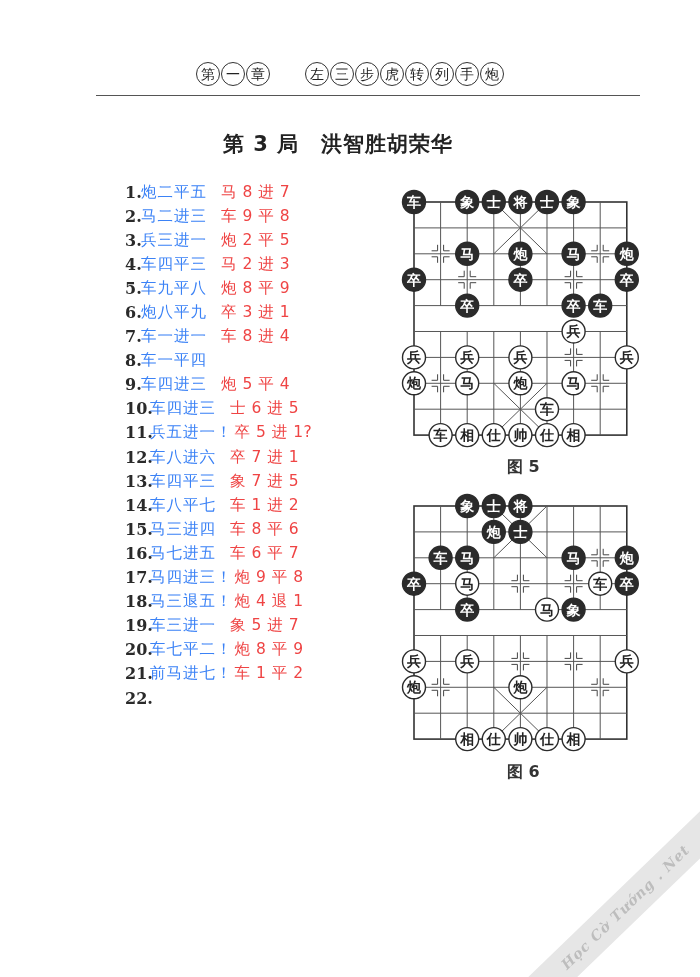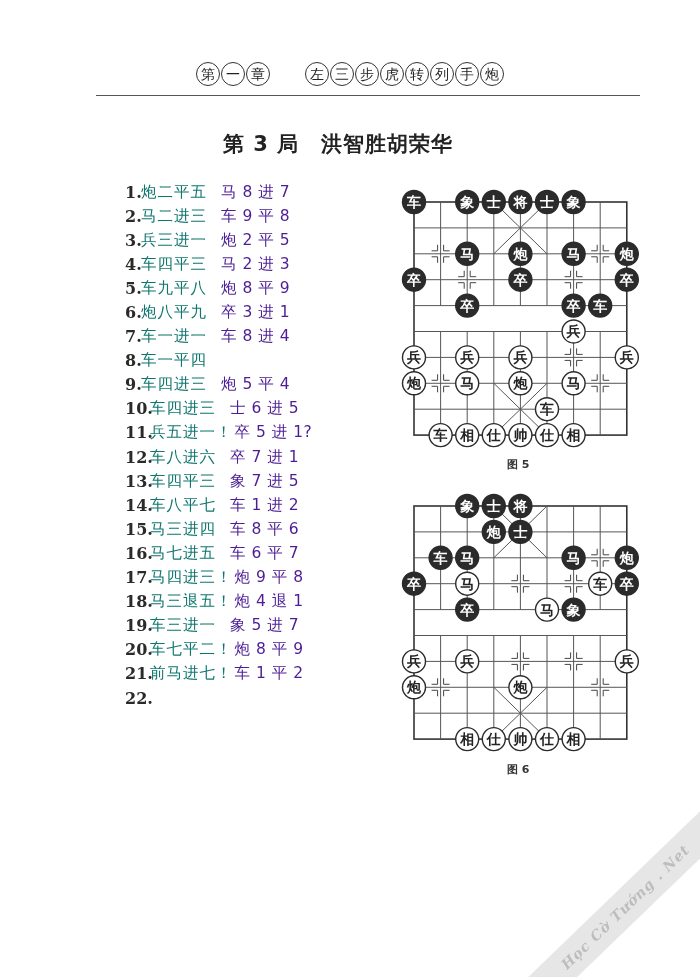--- a/index.html
+++ b/index.html
@@ -24,27 +24,27 @@
     font-family: "DejaVu Sans", sans-serif; font-weight: bold; font-size: 21px; color: #222; letter-spacing: 1px;
   }
   .title .sp { display: inline-block; width: 22px; }
   .moves { position: absolute; left: 125px; top: 180px; }
   .move {
     height: 24.1px; display: flex; align-items: center; font-size: 16px; white-space: nowrap;
     font-family: "DejaVu Serif", serif; color: #2a2a2a;
   }
   .move .num { font-weight: bold; width: 8px; display: inline-block; text-align: right; }
   .move .num.two { width: 17px; }
-  .move .red { margin-left: 8px; font-family: "DejaVu Sans", sans-serif; font-size: 15.5px; color: #0f766e; letter-spacing: 1px; }
-  .move .black { margin-left: 14px; font-family: "DejaVu Sans", sans-serif; font-size: 15.5px; color: #4c1d95; letter-spacing: 0.5px; }
+  .move .red { margin-left: 8px; font-family: "DejaVu Sans", sans-serif; font-size: 15.5px; color: #3b82f6; letter-spacing: 1px; }
+  .move .black { margin-left: 14px; font-family: "DejaVu Sans", sans-serif; font-size: 15.5px; color: #ef4444; letter-spacing: 0.5px; }
   .move .black.tight { margin-left: 2px; }
   .board { position: absolute; }
   .board svg { display: block; }
   .caption {
-    position: absolute; font-family: "DejaVu Sans", sans-serif; font-weight: bold; font-size: 11px; color: #333;
+    position: absolute; font-family: "DejaVu Sans", sans-serif; font-weight: bold; font-size: 16px; color: #333;
   }
   .watermark {
     position: absolute; left: 540px; top: 820px; width: 260px; height: 34px;
     background: #e6e6e6; transform-origin: 0 0; transform: translate(-20px, 165px) rotate(-44deg);
     color: #bdbdbd; font-family: "DejaVu Serif", serif; font-style: italic; font-weight: bold;
     font-size: 14px; line-height: 34px; text-align: center; letter-spacing: 1px;
   }
 </style>
 </head>
 <body>

